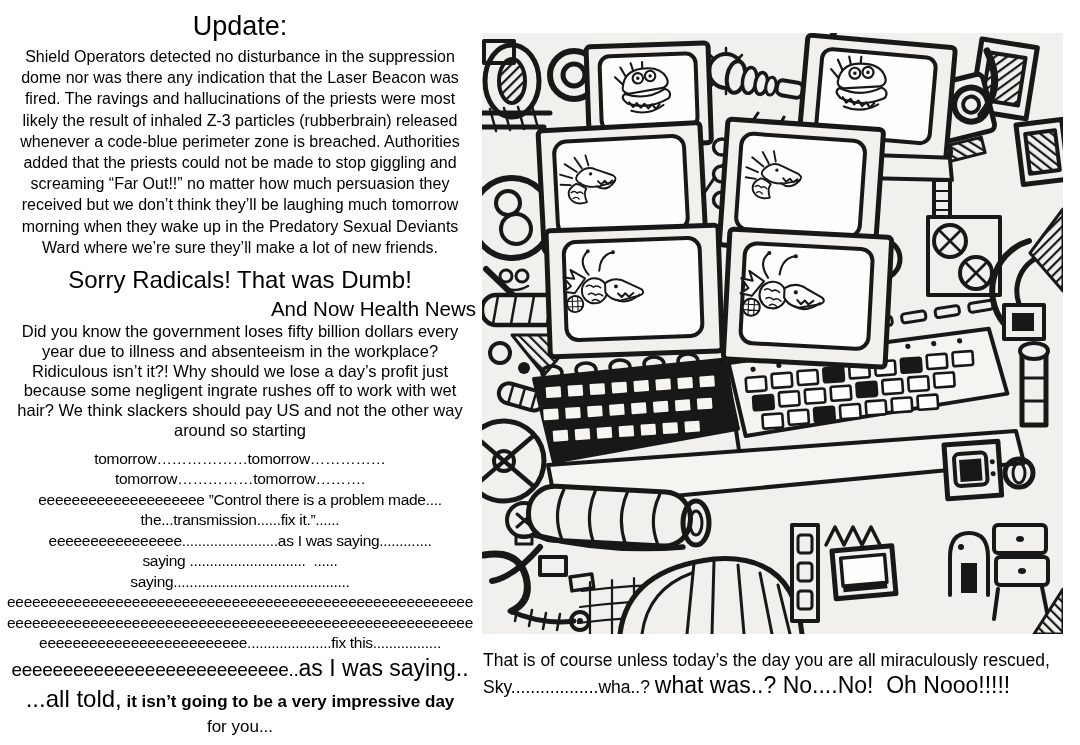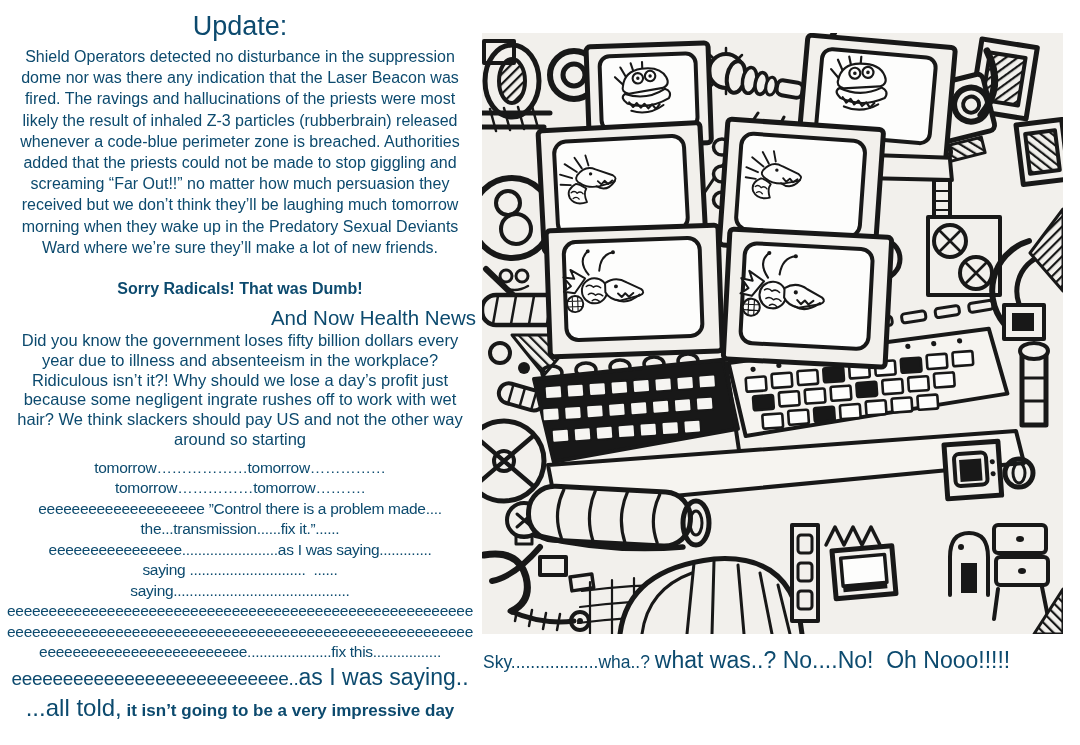--- a/index.html
+++ b/index.html
@@ -1,22 +1,22 @@
 <!DOCTYPE html>
 <html><head>
 <meta charset="utf-8">
 <style>
   html,body{margin:0;padding:0;background:#ffffff;}
   .page{position:relative;width:1080px;height:745px;background:#ffffff;overflow:hidden;
-        font-family:"Liberation Sans", sans-serif;color:#0c4a6e;}
+        font-family:"Liberation Sans", sans-serif;color:#000000;}
   
   .left-col{position:absolute;left:4px;top:10px;width:472px;text-align:center;}
   .update-title{font-size:27px;font-weight:400;line-height:32px;margin:0 0 4px 0;}
   .para1{font-size:16px;line-height:21.2px;margin:0 auto;width:468px;}
-  .sorry-head{font-size:16px;font-weight:700;line-height:34px;margin:14px 0 0 0;}
+  .sorry-head{font-size:24px;font-weight:400;line-height:34px;margin:5px 0 0 0;}
   .health-head{font-size:20.5px;font-weight:400;line-height:24px;margin:0;text-align:right;}
   .para2{font-size:16.5px;line-height:19.8px;margin:1px auto 8px auto;width:470px;}
   .tline{font-size:15.5px;line-height:20.5px;letter-spacing:-0.3px;white-space:nowrap;}
   .mixline{line-height:28px;white-space:nowrap;}
   .mix-small{font-size:19px;letter-spacing:-0.3px;}
   .mix-large{font-size:23px;}
   .mix-large2{font-size:24px;}
   .mix-small2{font-size:17px;font-weight:bold;}
   .foryou{font-size:17px;line-height:21px;}
   
@@ -46,20 +46,21 @@
     <div class="tline">the...transmission......fix it.”......</div>
     <div class="tline">eeeeeeeeeeeeeeee........................as I was saying.............</div>
     <div class="tline">saying .............................&nbsp; ......</div>
     <div class="tline">saying............................................</div>
     <div class="tline">eeeeeeeeeeeeeeeeeeeeeeeeeeeeeeeeeeeeeeeeeeeeeeeeeeeeeeee</div>
     <div class="tline">eeeeeeeeeeeeeeeeeeeeeeeeeeeeeeeeeeeeeeeeeeeeeeeeeeeeeeee</div>
     <div class="tline">eeeeeeeeeeeeeeeeeeeeeeeee.....................fix this.................</div>
 
     <div class="mixline"><span class="mix-small">eeeeeeeeeeeeeeeeeeeeeeeeeee..</span><span class="mix-large">as I was saying..</span></div>
     <div class="mixline"><span class="mix-large2">...all told,</span><span class="mix-small2"> it isn’t going to be a very impressive day</span></div>
+    <div class="foryou">for you...</div>
   </div>
 
   <div class="art-frame">
   <svg viewBox="0 0 581 601" role="img">
     <defs>
       <pattern id="hA" width="7" height="7" patternUnits="userSpaceOnUse" patternTransform="rotate(45)">
         <rect width="7" height="7" fill="#f2f0ec"></rect>
             <line x1="1" y1="0" x2="1" y2="7" stroke="#181818" stroke-width="2.4"></line>
       </pattern>
       <pattern id="hB" width="7" height="7" patternUnits="userSpaceOnUse" patternTransform="rotate(-45)">
@@ -395,16 +396,17 @@
       <g transform="translate(248,196) rotate(3)">
         <rect x="0" y="0" width="162" height="130" rx="4" stroke-width="5" fill="#f2f0ec"></rect>
         <rect x="16" y="13" width="128" height="100" rx="12" stroke-width="4" fill="#fdfdfc"></rect>
         <use href="#dragC" transform="translate(12,20) scale(0.95)"></use>
       </g>
     </g>
   </svg>
   </div>
 
   <div class="caption">
+    <div class="cap-line">That is of course unless today’s the day you are all miraculously rescued,</div>
     <div class="cap-line"><span class="cap-small">Sky..................wha..? </span><span class="cap-large">what was..? No....No!&nbsp; Oh Nooo!!!!!</span></div>
   </div>
 
 </div>
 
 </body></html>

